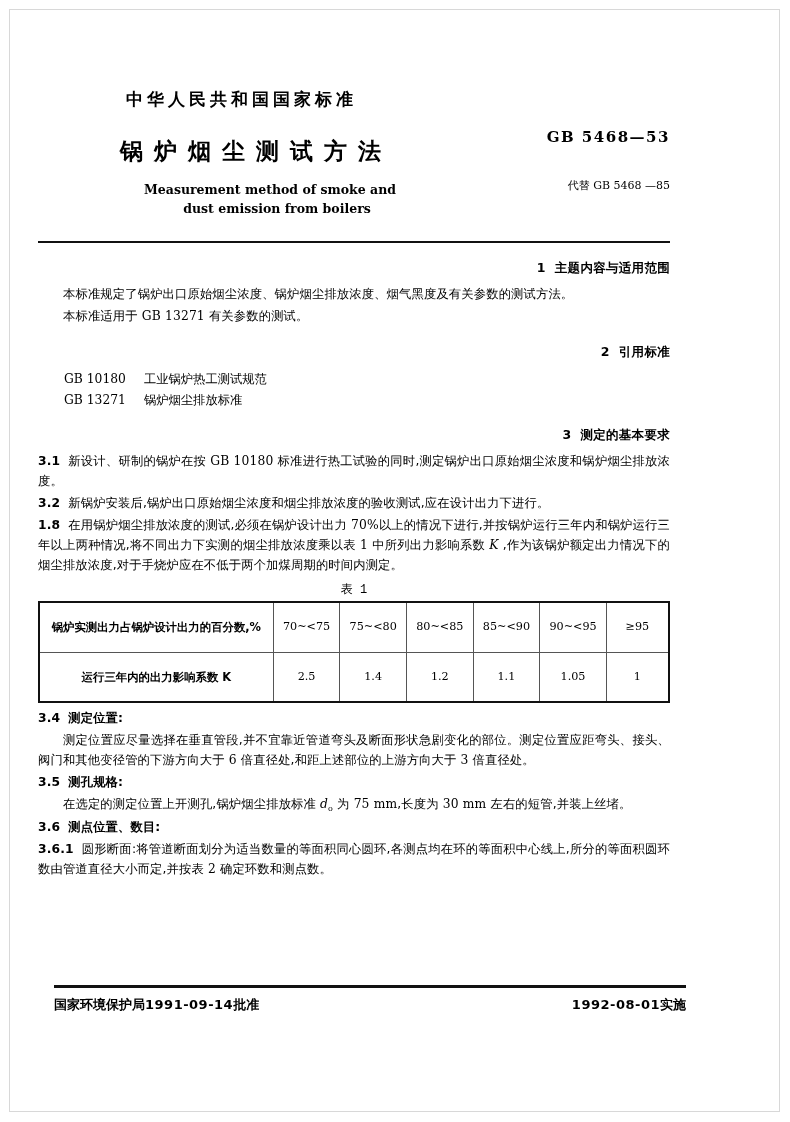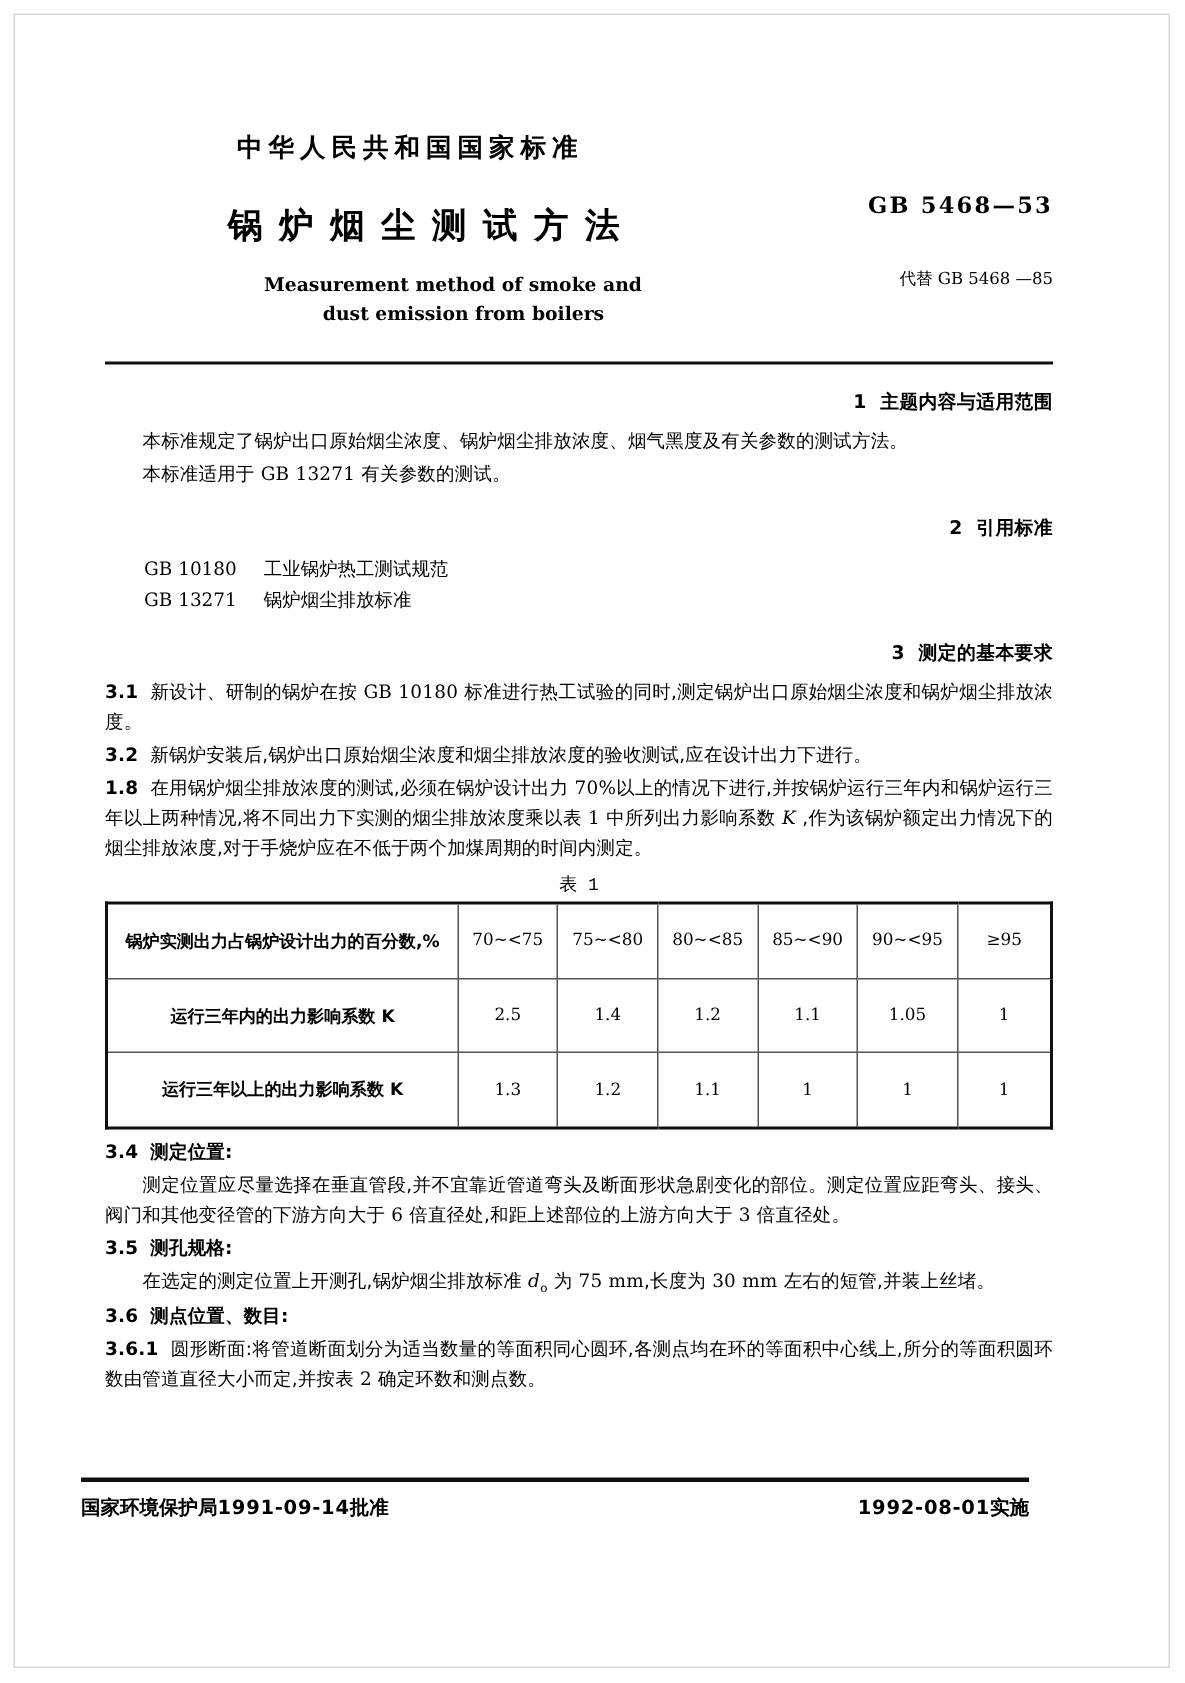--- a/index.html
+++ b/index.html
@@ -28,21 +28,20 @@
     height: 1103px;
     border: 1px solid #d8d8d8;
     box-sizing: border-box;
     pointer-events: none;
   }
   #content {
     position: absolute;
     left: 38px;
     top: 0;
     width: 632px;
-    margin-left: 32px;
   }
 
   
   .hdr {
     position: relative;
     padding-top: 90px;
   }
   .nation-line {
     font-family: "DejaVu Sans", "Liberation Sans", sans-serif;
     font-weight: bold;
@@ -272,29 +271,20 @@
       </tr>
       <tr>
         <td class="lbl">运行三年内的出力影响系数 K</td>
         <td class="num-cell">2.5</td>
         <td class="num-cell">1.4</td>
         <td class="num-cell">1.2</td>
         <td class="num-cell">1.1</td>
         <td class="num-cell">1.05</td>
         <td class="num-cell">1</td>
       </tr>
-      <tr>
-        <td class="lbl">运行三年以上的出力影响系数 K</td>
-        <td class="num-cell">1.3</td>
-        <td class="num-cell">1.2</td>
-        <td class="num-cell">1.1</td>
-        <td class="num-cell">1</td>
-        <td class="num-cell">1</td>
-        <td class="num-cell">1</td>
-      </tr>
     </tbody>
       </table>
 
     <p class="body"><span class="numhead">3.4</span><span style="font-weight:bold">测定位置:</span></p>
     <p class="body indent"><span>测定位置应尽量选择在垂直管段,并不宜靠近管道弯头及断面形状急剧变化的部位。测定位置应距弯头、接头、阀门和其他变径管的下游方向大于 </span><span class="lat">6</span><span> 倍直径处,和距上述部位的上游方向大于 </span><span class="lat">3</span><span> 倍直径处。</span></p>
 
     <p class="body"><span class="numhead">3.5</span><span style="font-weight:bold">测孔规格:</span></p>
     <p class="body indent"><span>在选定的测定位置上开测孔,锅炉烟尘排放标准 </span><span class="ital">d</span><sub class="lat">o</sub><span> 为 </span><span class="lat">75 mm</span><span>,长度为 </span><span class="lat">30 mm</span><span> 左右的短管,并装上丝堵。</span></p>
 
     <p class="body"><span class="numhead">3.6</span><span style="font-weight:bold">测点位置、数目:</span></p>

